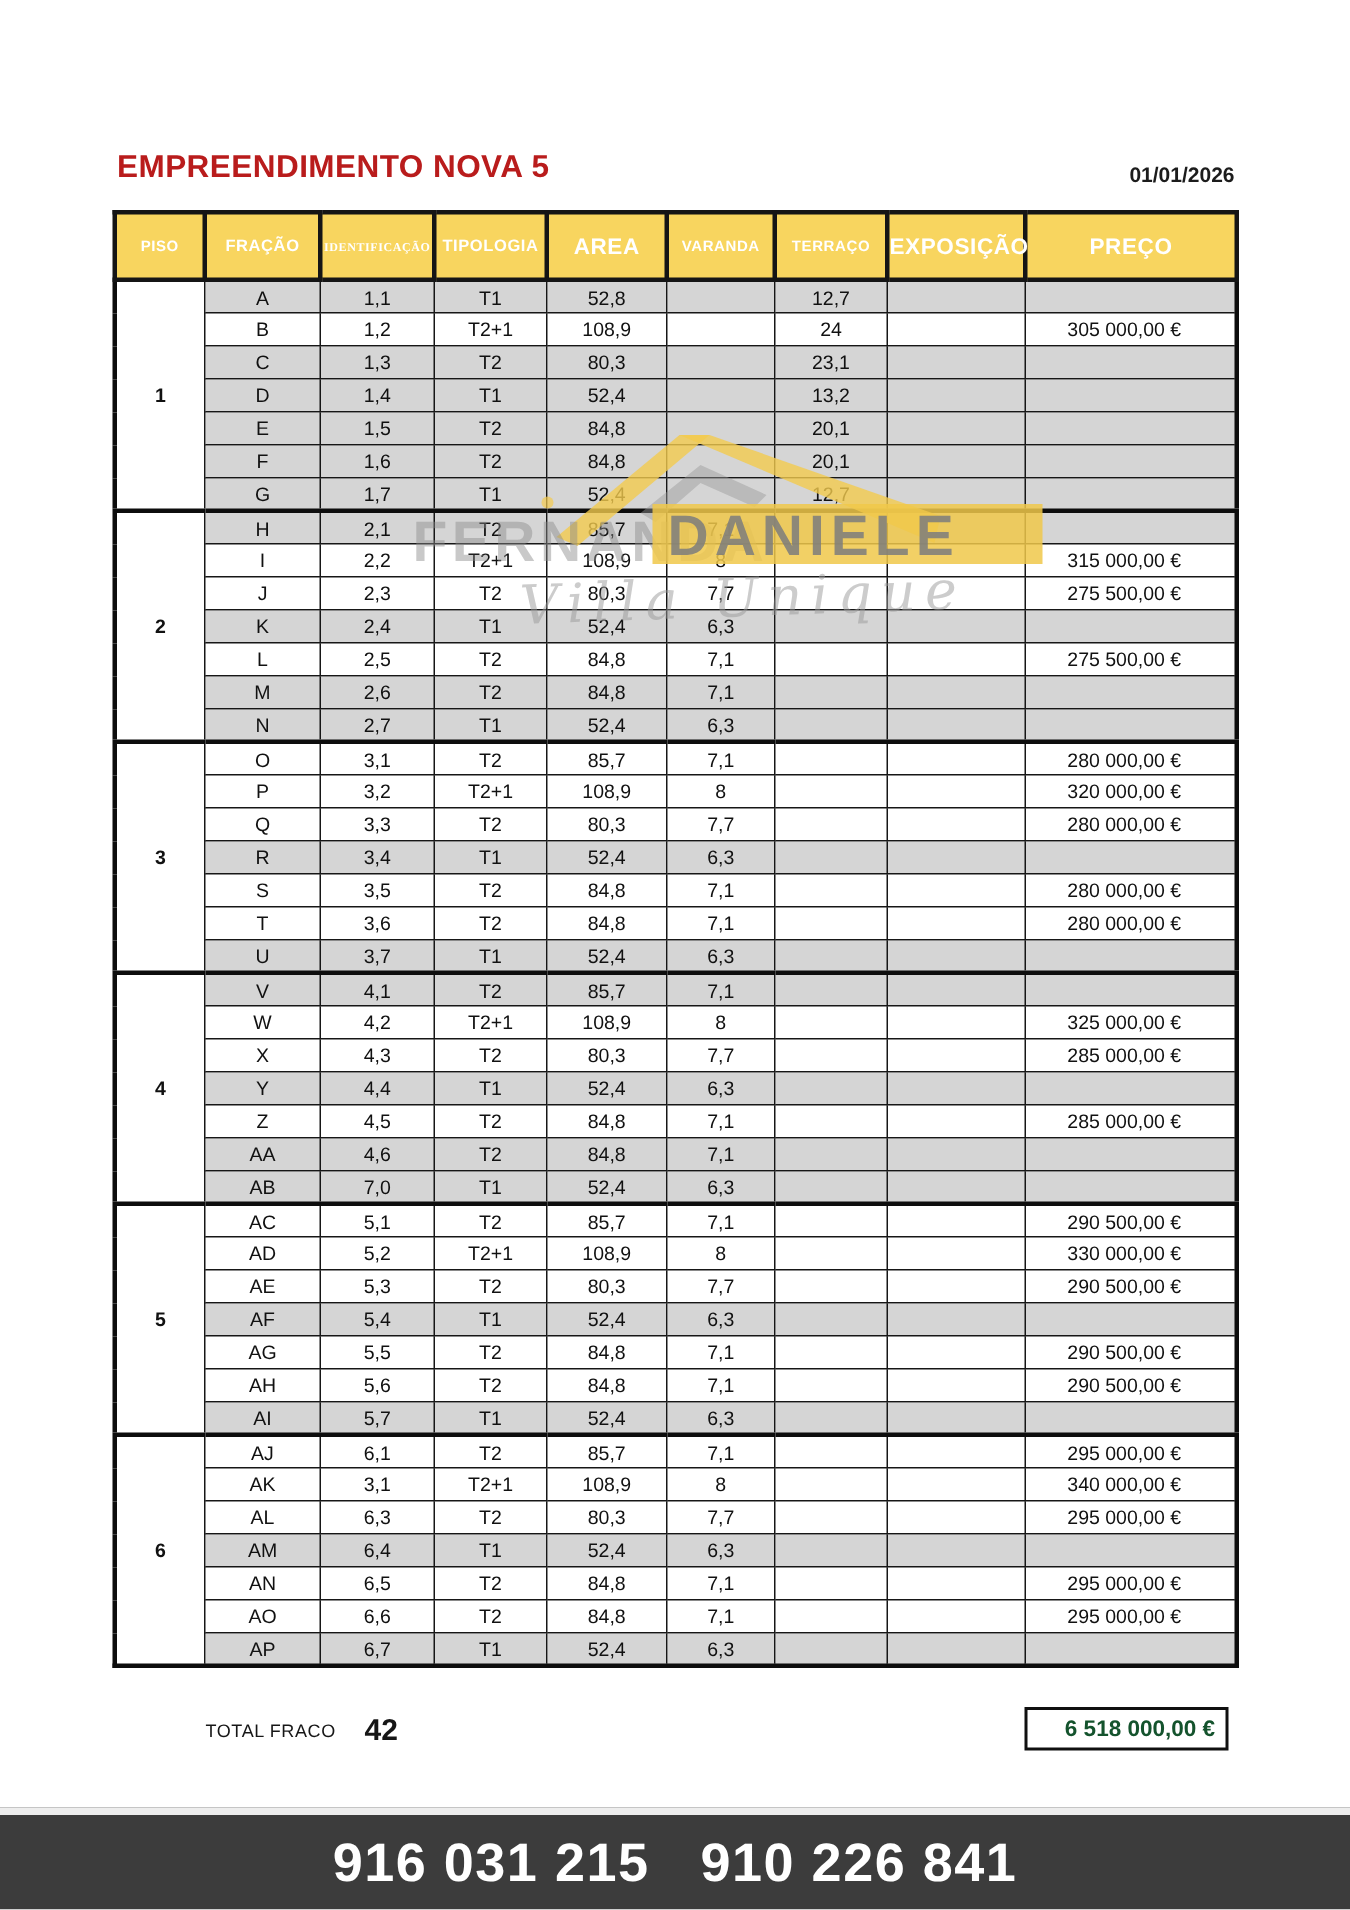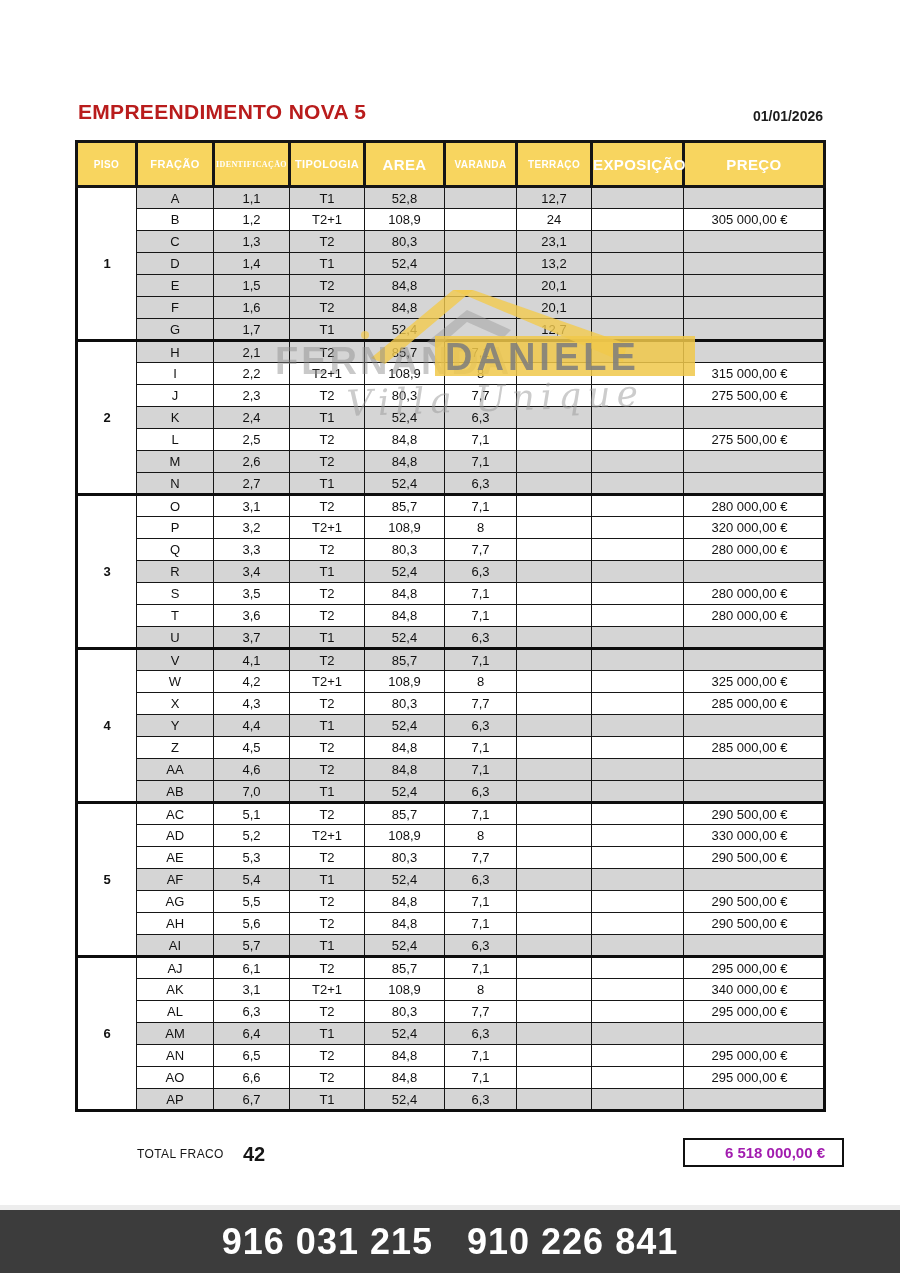--- a/index.html
+++ b/index.html
@@ -55,24 +55,24 @@
   
   .total-label {
     position:absolute; left:137px; top:1147px;
     font-size:12px; font-weight:normal; color:#161616; letter-spacing:.4px;
   }
   .total-count {
     position:absolute; left:243px; top:1143px;
     font-size:20px; font-weight:bold; color:#161616;
   }
   .total-box {
-    position:absolute; left:683px; top:1138px; width:161px; height:29px;
+    position:absolute; left:683px; top:1138px; width:136px; height:29px;
     border:2.5px solid #101010; display:flex; align-items:center;
-    justify-content:flex-end; padding-right:17px;
-    font-size:15px; font-weight:bold; color:#a21caf; background:#fff;
+    justify-content:flex-end; padding-right:7px;
+    font-size:15px; font-weight:bold; color:#14532d; background:#fff;
   }
 
   
   .footer {
     position:absolute; left:0; bottom:0; width:900px; height:68px;
     background:#3c3c3c; border-top:5px solid #ededed;
     display:flex; align-items:center; justify-content:center; gap:34px;
     z-index:6;
     margin-top:45px;
   }

